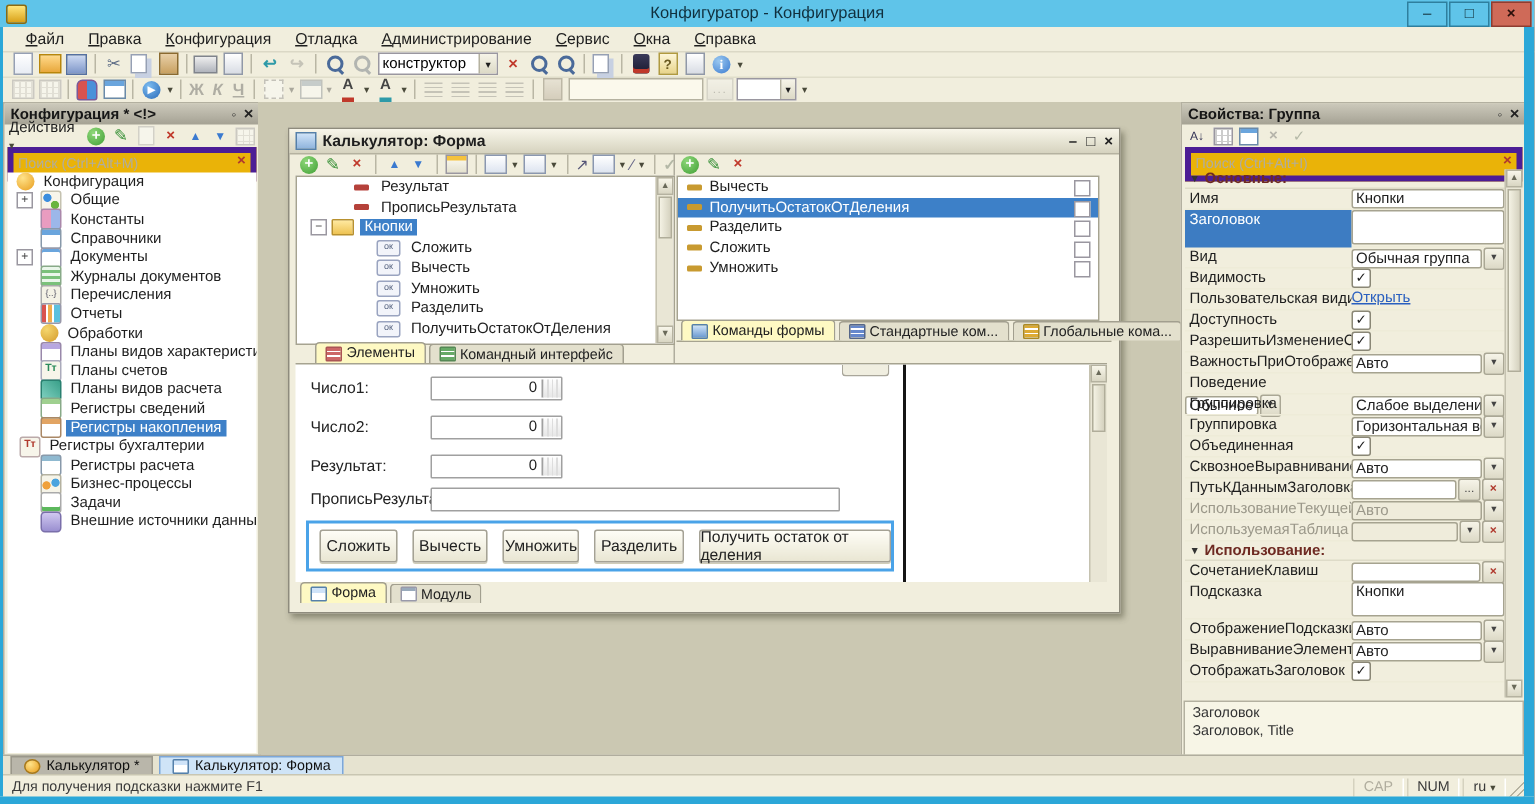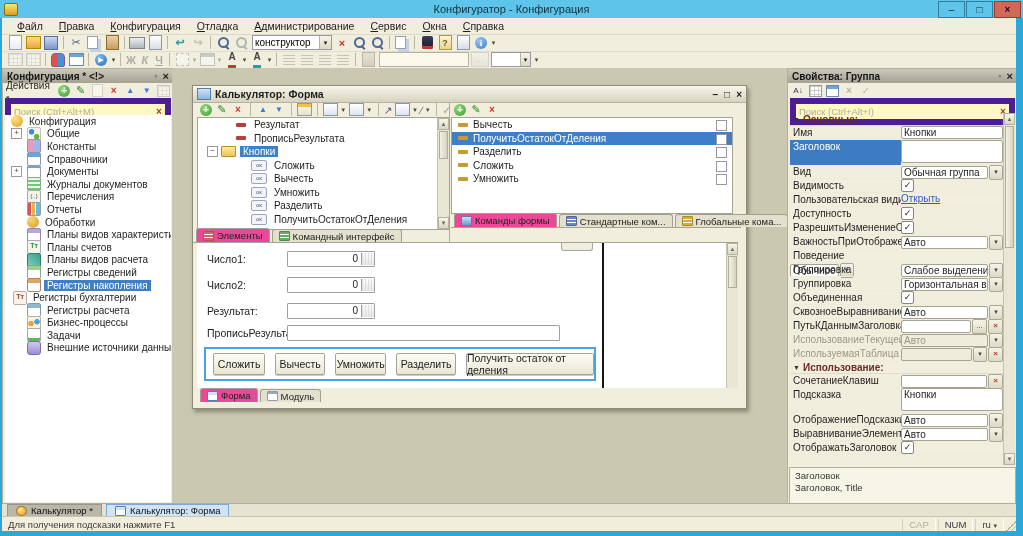--- a/index.html
+++ b/index.html
@@ -60,21 +60,21 @@
   .ptitle .sp{flex:1;}
   .pin{font-size:9px;color:#333;margin-right:5px;}
   .px{font-weight:bold;font-size:11px;color:#222;}
   .actions{height:15px;display:flex;align-items:center;padding:0 3px;gap:3px;font-size:10px;}
   .aico{width:14px;height:13px;display:inline-flex;align-items:center;justify-content:center;font-size:10px;}
   .a-plus{width:12px;height:12px;border-radius:50%;background:radial-gradient(circle at 35% 30%,#8fd87a,#3f9e34);color:#fff;font-weight:bold;font-size:10px;line-height:11px;text-align:center;}
   .a-pencil{color:#2e8b2e;font-size:11px;}
   .a-page{width:9px;height:11px;background:#fff;border:1px solid #aaa;}
   .a-x{color:#c0392b;font-weight:bold;}
   .a-up,.a-down{color:#3a7ad0;font-size:8px;}
-  .srch{height:15px;margin:0 2px;background:#fef9c3;border:6px solid #4c1d95;display:flex;align-items:center;}
+  .srch{height:15px;margin:0 2px;background:#eab308;border:4px solid #4c1d95;display:flex;}
   .srch input{flex:1;border:none;outline:none;font-size:9.5px;padding:0 3px;font-family:"Liberation Sans",sans-serif;background:transparent;color:#333;}
   .srch input::placeholder{color:#b0ad9e;}
   .srch .sx{width:12px;color:#b03a2e;font-weight:bold;font-size:10px;text-align:center;}
   
   .treebox{background:#fff;overflow:hidden;}
   .trow{display:flex;align-items:center;height:12.6px;font-size:10px;position:relative;white-space:nowrap;cursor:default;}
   .trow .lbl{padding:0 3px;}
   .trow.sel .lbl{background:#3d80c8;color:#fff;}
   .expander{position:absolute;width:9px;height:9px;border:1px solid #9a97a0;background:#fff;font-size:8px;line-height:7px;text-align:center;color:#444;}
   .ti{width:12px;height:12px;margin-right:3px;flex:0 0 auto;border-radius:2px;position:relative;font-size:7px;}
@@ -113,21 +113,21 @@
   .sbar{position:absolute;width:11px;background:#e9e6d5;border-left:1px solid #c5c2b0;}
   .sarr{height:10px;font-size:6px;color:#6a6a5a;text-align:center;line-height:10px;background:linear-gradient(#f8f6ea,#d9d6c3);border:1px solid #b5b2a0;}
   .sthumb{background:linear-gradient(90deg,#f4f2e4,#d5d2bf);border:1px solid #b0ad9a;margin:1px;height:26px;}
   .fi-field{width:10px;height:4px;background:#b5413a;border-radius:1px;margin-right:5px;flex:0 0 auto;}
   .fi-cmd{width:10px;height:4px;background:#c89a30;border-radius:1px;margin-right:5px;flex:0 0 auto;}
   .fi-folder{width:13px;height:9px;background:linear-gradient(#ffe9a0,#eec353);border:1px solid #b8912f;border-radius:1px;margin-right:4px;flex:0 0 auto;}
   .fi-btn{width:14px;height:9px;border:1px solid #9aa4c0;border-radius:2px;background:#f2f4fa;color:#55627f;font-size:6px;line-height:8px;text-align:center;margin-right:4px;flex:0 0 auto;}
   .ckbox{width:9px;height:9px;border:1px solid #9a97a0;background:#fff;position:absolute;right:5px;top:2px;}
   .tabbar{position:absolute;display:flex;align-items:flex-end;padding-left:3px;border-bottom:1px solid #a6a390;}
   .tab{display:inline-flex;align-items:center;gap:3px;padding:0 6px;height:12px;border:1px solid #a29f8f;border-bottom:none;border-radius:3px 3px 0 0;background:#e3e0cd;margin-right:2px;font-size:9.5px;color:#222;white-space:nowrap;}
-  .tab.active{background:#ec4899;height:13px;}
+  .tab.active{background:#fef9c3;height:13px;}
   .ticn{width:9px;height:8px;border-radius:1px;flex:0 0 auto;}
   .tc-red{background:repeating-linear-gradient(#c66 0 2px,#fff 2px 3px);border:1px solid #a55;}
   .tc-green{background:repeating-linear-gradient(#6a6 0 2px,#fff 2px 3px);border:1px solid #585;}
   .tc-blue{background:linear-gradient(#cfe3f8,#6a9ad0);border:1px solid #5580aa;}
   .tc-blue2{background:repeating-linear-gradient(#68c 0 2px,#fff 2px 3px);border:1px solid #568;}
   .tc-yellow{background:repeating-linear-gradient(#da3 0 2px,#fff 2px 3px);border:1px solid #a82;}
   .tc-brown{background:repeating-linear-gradient(#975 0 2px,#fff 2px 3px);border:1px solid #754;}
   .tc-form{background:linear-gradient(#cfe3f8 40%,#fff 40%);border:1px solid #5580aa;}
   .tc-module{background:#fff;border:1px solid #99a;box-shadow:inset 0 2px 0 #9ab;}
   .tc-config{background:radial-gradient(circle at 35% 30%,#ffe38a,#e89c1c);border-radius:50%;border:1px solid #a8791a;}
@@ -565,21 +565,21 @@
         </span>
         <span class="tab">
           <span class="ticn tc-blue2"></span>
           <span>Стандартные ком...</span>
         </span>
         <span class="tab">
           <span class="ticn tc-yellow"></span>
           <span>Глобальные кома...</span>
         </span>
       </div>
-    <div class="tabbar" id="elements-tabs" style="left:0;top:142px;width:252px;height:14px">
+    <div class="tabbar" id="elements-tabs" style="left:14px;top:142px;width:252px;height:14px">
         <span class="tab active">
           <span class="ticn tc-red"></span>
           <span>Элементы</span>
         </span>
         <span class="tab">
           <span class="ticn tc-green"></span>
           <span>Командный интерфейс</span>
         </span>
       </div>
 

